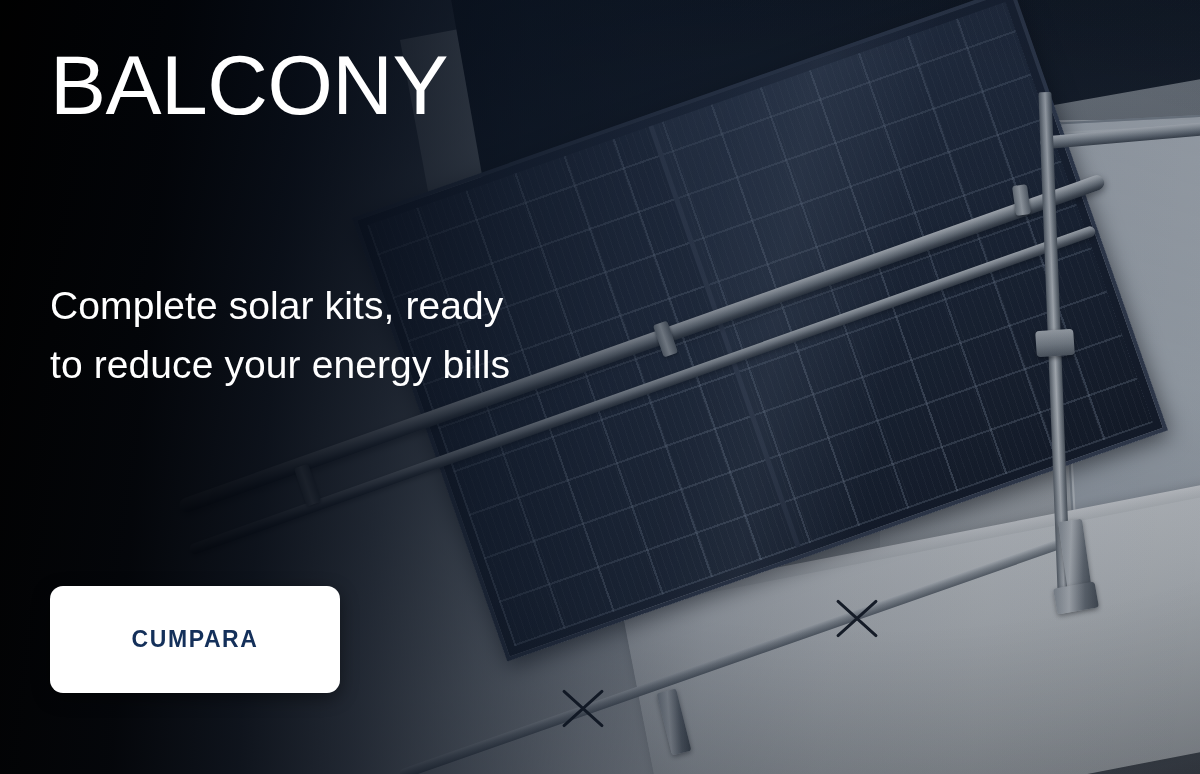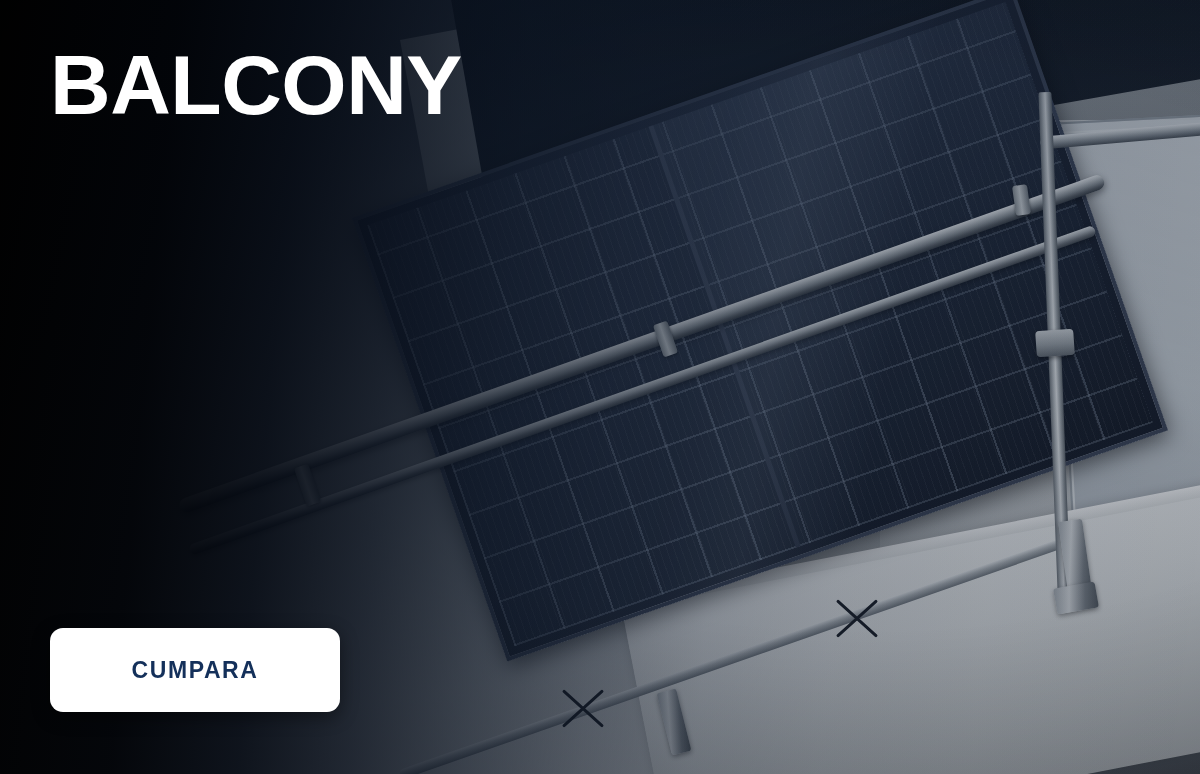--- a/index.html
+++ b/index.html
@@ -323,43 +323,43 @@
     left:50px; top:0;
     width:640px; height:100%;
     z-index:10;
   }
 
   .headline {
     position:absolute;
     top:22px; left:0;
     width:620px;
     font-size:84px;
-    font-weight:700;
+    font-weight:400;
     line-height:126px;
     letter-spacing:-0.5px;
     color:#ffffff;
     text-transform:uppercase;
   }
   .headline .hl-line { display:block; white-space:nowrap; }
 
   .subtitle {
     position:absolute;
     top:276px; left:0;
     width:470px;
     font-size:39px;
     font-weight:300;
     line-height:59px;
     color:#ffffff;
     letter-spacing:0.1px;
   }
 
   .cta-button {
     position:absolute;
-    left:0; top:628px;
-    width:290px; height:84px;
+    left:0; top:586px;
+    width:290px; height:107px;
     background:#ffffff;
     border:none;
     border-radius:13px;
     color:#14305a;
     font-family:"Liberation Sans", sans-serif;
     font-size:23px;
     font-weight:700;
     letter-spacing:1.6px;
     text-transform:uppercase;
     cursor:pointer;
@@ -420,18 +420,19 @@
     <div class="vignette"></div>
     <div class="scrim"></div>
   </div>
 
   <div class="content">
 
     <h1 class="headline">
       <span class="hl-line">BALCONY</span>
     </h1>
 
+    <p class="subtitle">Complete solar kits, ready to reduce your energy bills</p>
 
     <button class="cta-button">CUMPARA</button>
 
   </div>
 
 </div>
 
 </body></html>

